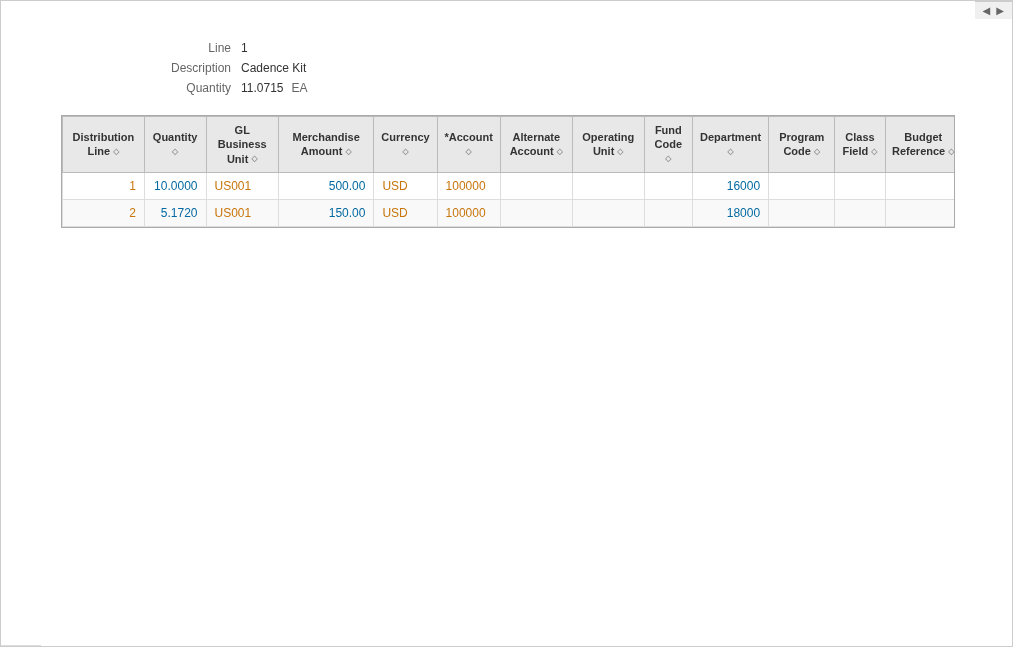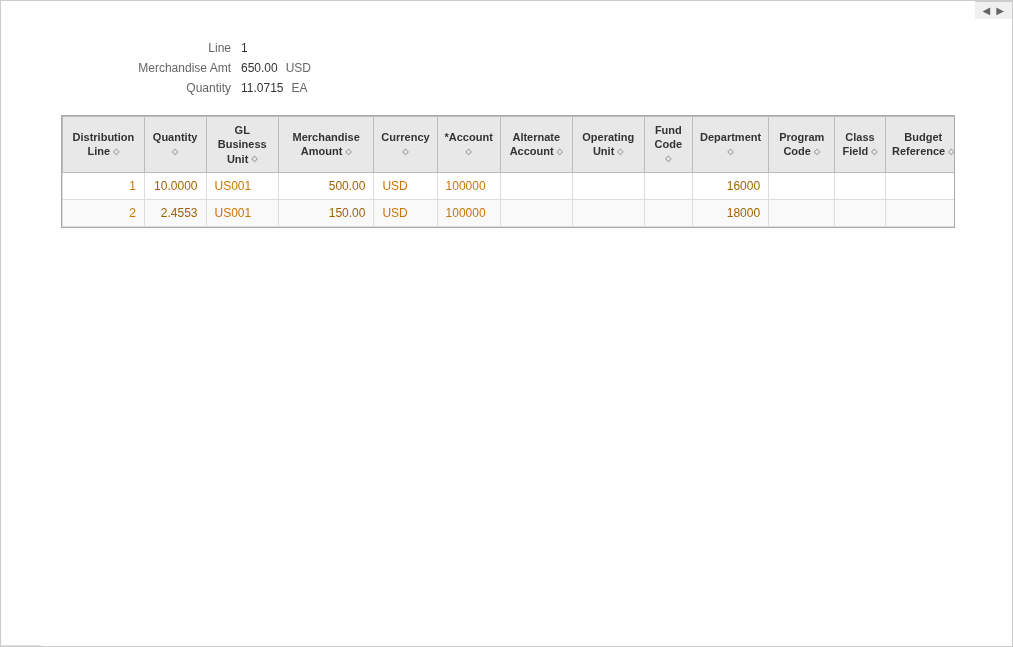--- a/index.html
+++ b/index.html
@@ -109,21 +109,21 @@
       display: inline-block;
       font-size: 8px;
       color: #999;
       vertical-align: middle;
     }
     td {
       border: 1px solid #ddd;
       padding: 6px 8px;
       text-align: right;
       font-size: 12px;
-      color: #a16207;
+      color: #0369a1;
       vertical-align: middle;
     }
     tbody tr:nth-child(even) {
       background: #f9f9f9;
     }
     tbody tr:nth-child(odd) {
       background: #fff;
     }
     .scrollbar-area {
       height: 18px;
@@ -168,23 +168,22 @@
   <div class="content">
     <div class="page-title"></div>
 
     <div class="info-section">
 
     <div class="info-row">
           <span class="info-label">Line</span>
           <span class="info-value">1</span>
         </div>
         <div class="info-row">
-          <span class="info-label">Merchandise Amt</span>
-          <span class="info-value">650.00</span>
-          <span class="info-value-unit">USD</span>
+          <span class="info-label">Description</span>
+          <span class="info-value">Cadence Kit</span>
         </div>
         <div class="info-row">
           <span class="info-label">Quantity</span>
           <span class="info-value">11.0715</span>
           <span class="info-value-unit">EA</span>
         </div>
       </div>
 
     <div class="table-container">
       <table>
@@ -218,21 +217,21 @@
               <td></td>
               <td></td>
               <td></td>
               <td>16000</td>
               <td></td>
               <td></td>
               <td></td>
             </tr>
             <tr>
               <td style="color: rgb(200, 117, 10); text-align: right;">2</td>
-              <td style="text-align: right;">2.4553</td>
+              <td style="text-align: right;">5.1720</td>
               <td style="color: rgb(200, 117, 10); text-align: left;">US001</td>
               <td style="text-align: right; padding-left: 40px;">150.00</td>
               <td style="color: rgb(200, 117, 10); text-align: left;">USD</td>
               <td style="color: rgb(200, 117, 10); text-align: left;">100000</td>
               <td></td>
               <td></td>
               <td></td>
               <td>18000</td>
               <td></td>
               <td></td>

